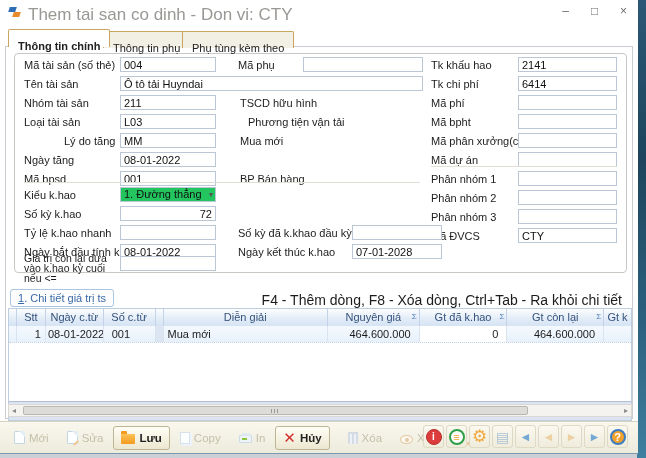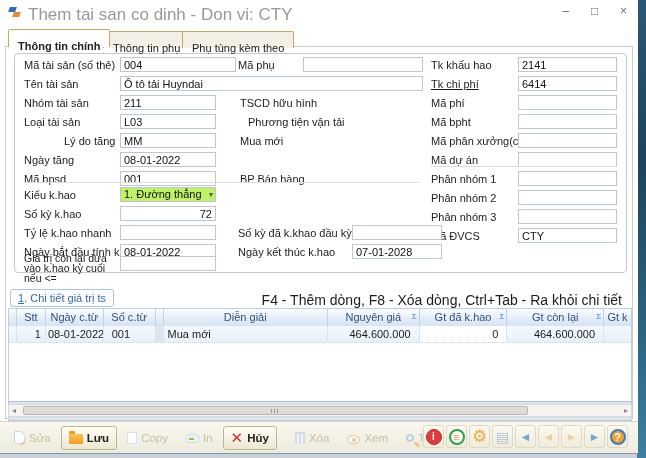--- a/index.html
+++ b/index.html
@@ -25,21 +25,21 @@
 
   
   .content-panel { position:absolute; left:5px; top:46px; width:628px; height:373px; border:1px solid #c9ccd2; background:#fff; }
   .groupbox { position:absolute; left:14px; top:53px; width:613px; height:220px; border:1px solid #c9c9c4; border-radius:4px; background:#fff; }
 
   .lbl { position:absolute; font-size:11px; color:#1c1c1c; line-height:14px; white-space:nowrap; }
   .inp { position:absolute; height:15px; border:1px solid #bcc7d6; background:#fff; font-family:inherit; font-size:11px; color:#111; padding:0 3px; outline:none; }
   .inp.num { text-align:right; }
   .desc { position:absolute; font-size:11px; color:#1c1c1c; line-height:14px; white-space:nowrap; }
   .sep { position:absolute; height:1px; background:#e0ded6; }
-  .combo { position:absolute; height:15px; border:1px solid #bcc7d6; background:#bef264; font-size:11px; color:#111; padding:0 3px; line-height:13px; }
+  .combo { position:absolute; height:15px; border:1px solid #bcc7d6; background:#22c55e; font-size:11px; color:#111; padding:0 3px; line-height:13px; }
   .combo .arrow { position:absolute; right:2px; top:0; font-size:8px; color:#555; line-height:13px; }
 
   
   .detail-tab { position:absolute; left:10px; top:289px; border:1px solid #a9c5e0; border-radius:3px; background:#fdfdfd; color:#3a6aa8; padding:1px 7px; font-size:11px; line-height:14px; }
   .detail-tab .u { text-decoration:underline; }
   .hint { position:absolute; right:16px; top:292px; font-size:14px; color:#1c1c1c; }
 
   .grid { position:absolute; left:8px; top:308px; width:624px; border:1px solid #bfcde0; background:#fff; }
   .g-head { display:flex; height:17px; background:linear-gradient(180deg,#fcfdfe,#e3edf8 55%,#d5e3f3); }
   .g-head .cell { position:relative; border-right:1px solid #c3d2e6; font-size:11px; color:#34517a; text-align:center; line-height:16px; overflow:hidden; white-space:nowrap; }
@@ -114,29 +114,29 @@
     <div class="tab active" style="left:8px;">Thông tin chính</div>
     <div class="tab inactive" style="left:103px;">Thông tin phụ</div>
     <div class="tab inactive" style="left:182px;">Phụ tùng kèm theo</div>
 
     <div class="content-panel"></div>
     <div class="groupbox"></div>
 
     <div>
 
       <span class="lbl" style="left:24px;top:58px;">Mã tài sản (số thẻ)</span>
-      <input class="inp" style="left: 120px; top: 57px; width: 116px;" value="004">
+      <input class="inp" style="left: 120px; top: 57px; width: 96px;" value="004">
       <span class="lbl" style="left:238px;top:58px;">Mã phụ</span>
       <input class="inp" style="left: 303px; top: 57px; width: 120px;" value="">
       <span class="lbl" style="left:431px;top:58px;">Tk khấu hao</span>
       <input class="inp" style="left: 518px; top: 57px; width: 99px;" value="2141">
 
       <span class="lbl" style="left:24px;top:77px;">Tên tài sản</span>
       <input class="inp" style="left: 120px; top: 76px; width: 303px;" value="Ô tô tải Huyndai">
-      <span class="lbl" style="left:431px;top:77px;text-decoration:underline;">Tk chi phí</span>
+      <span class="lbl" style="left:431px;top:77px;">Tk chi phí</span>
       <input class="inp" style="left: 518px; top: 76px; width: 99px;" value="6414">
 
       <span class="lbl" style="left:24px;top:96px;">Nhóm tài sản</span>
       <input class="inp" style="left: 120px; top: 95px; width: 96px;" value="211">
       <span class="desc" style="left:240px;top:96px;">TSCD hữu hình</span>
       <span class="lbl" style="left:431px;top:96px;">Mã phí</span>
       <input class="inp" style="left: 518px; top: 95px; width: 99px;" value="">
 
       <span class="lbl" style="left:24px;top:115px;">Loại tài sản</span>
       <input class="inp" style="left: 120px; top: 114px; width: 96px;" value="L03">
@@ -243,20 +243,24 @@
     <div class="hscroll">
       <div class="hs-arrow" style="left:0;">◂</div>
       <div class="hs-thumb">
           <div class="hs-grip"></div>
         </div>
       <div class="hs-arrow" style="right:0;">▸</div>
     </div>
 
     <div class="toolbar">
       <div class="tb-btn disabled">
+        <span class="ic ic-doc"></span>
+        <span>Mới</span>
+      </div>
+      <div class="tb-btn disabled">
         <span class="ic ic-doc">
             <span class="ic-edit-pen"></span>
           </span>
         <span>Sửa</span>
       </div>
       <div class="tb-btn enabled">
         <span class="ic ic-folder"></span>
         <span>Lưu</span>
       </div>
       <div class="tb-btn disabled">

